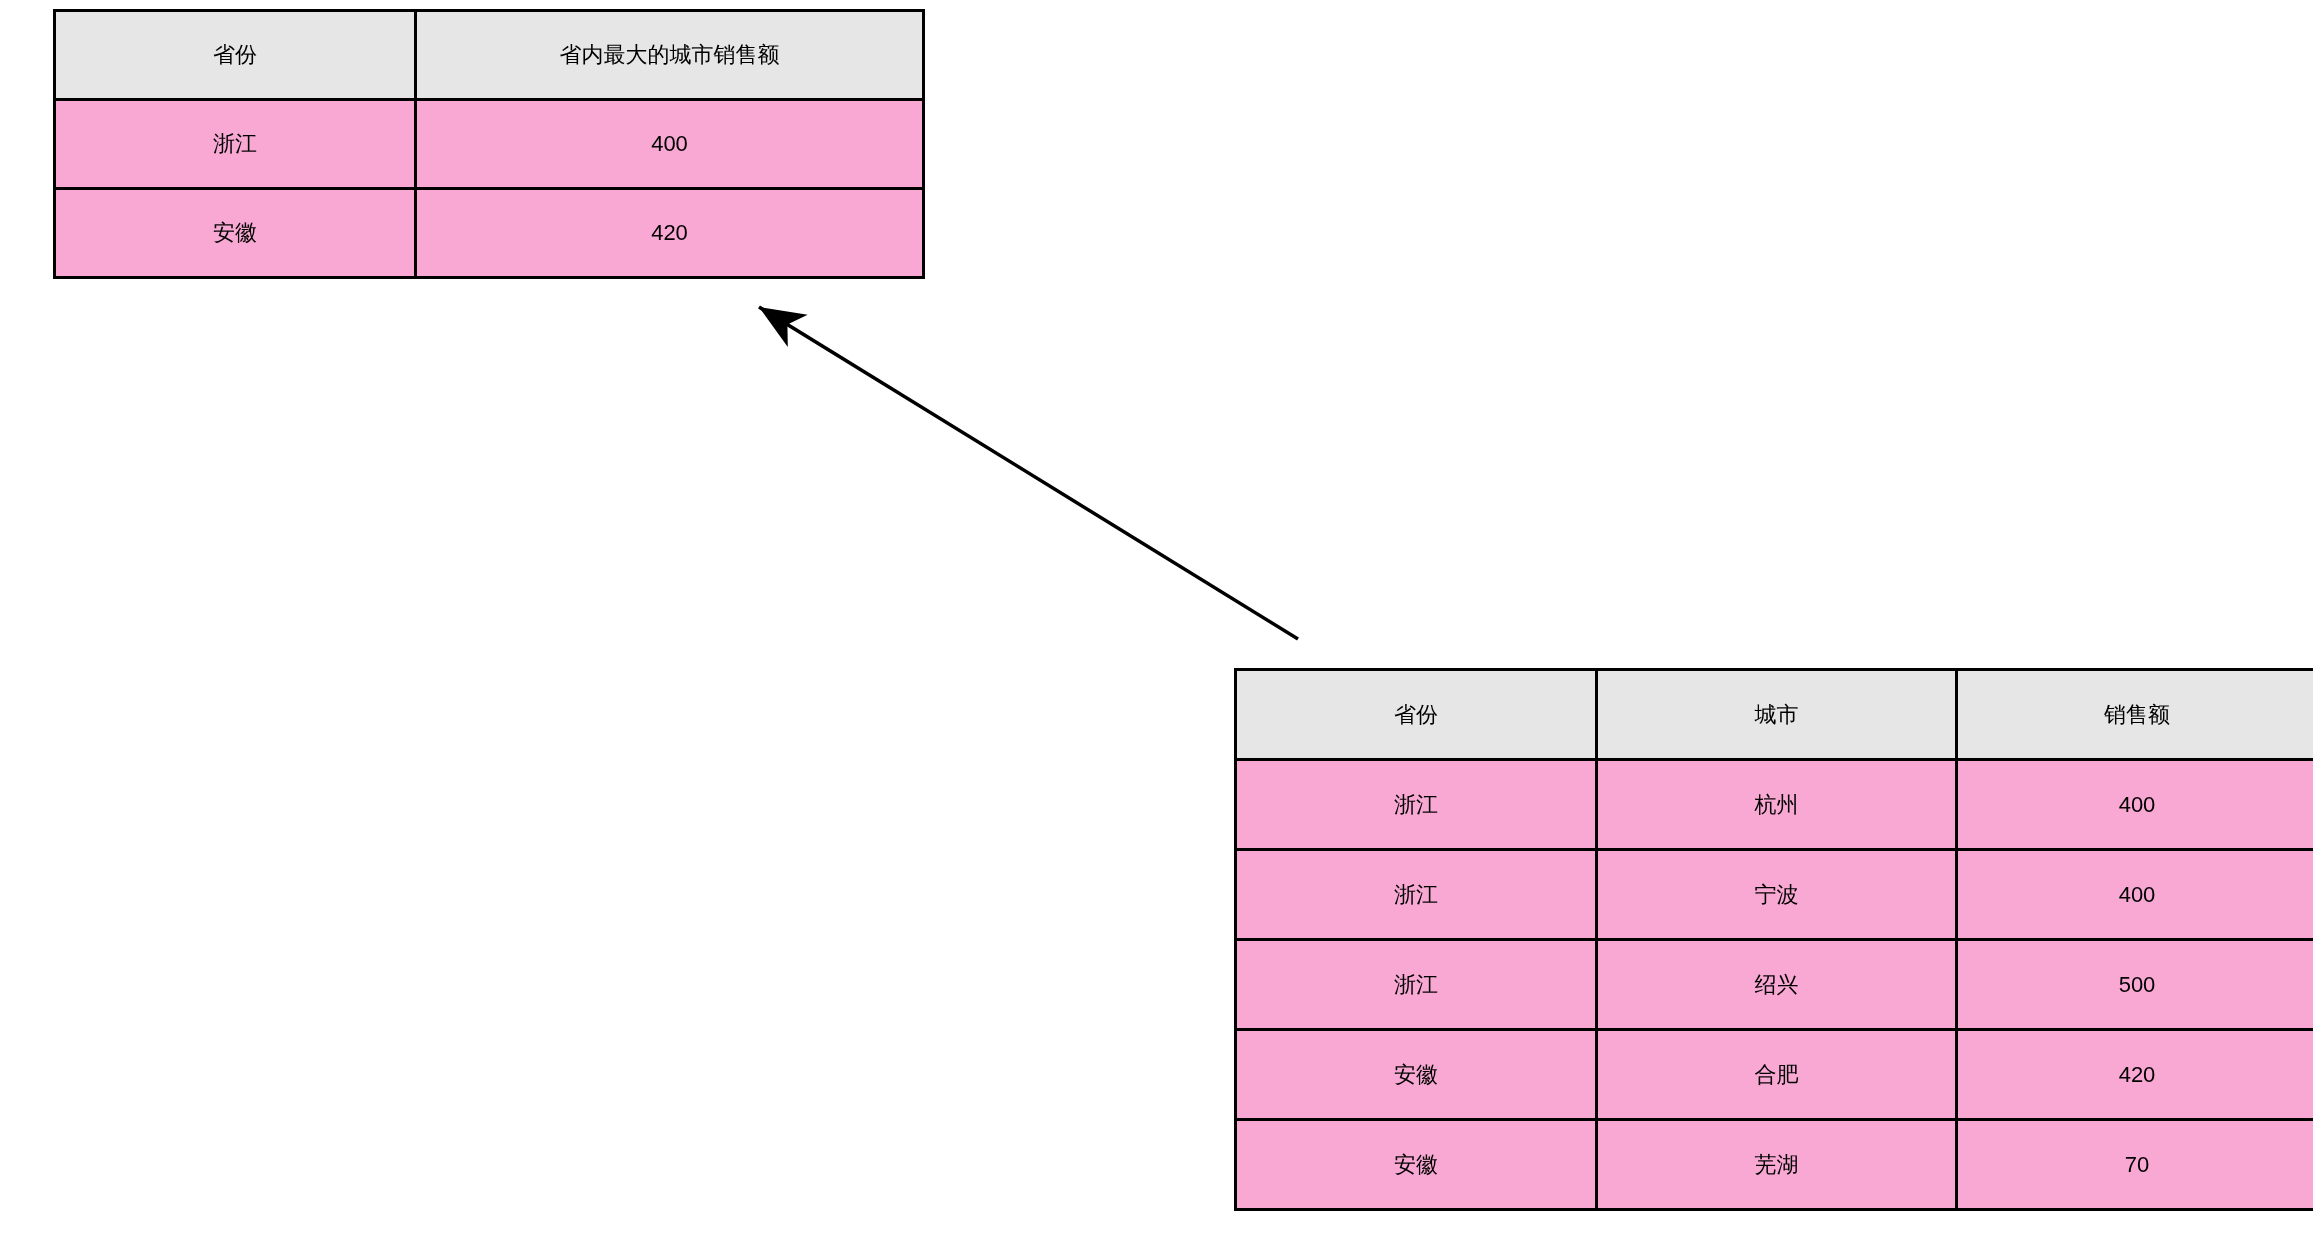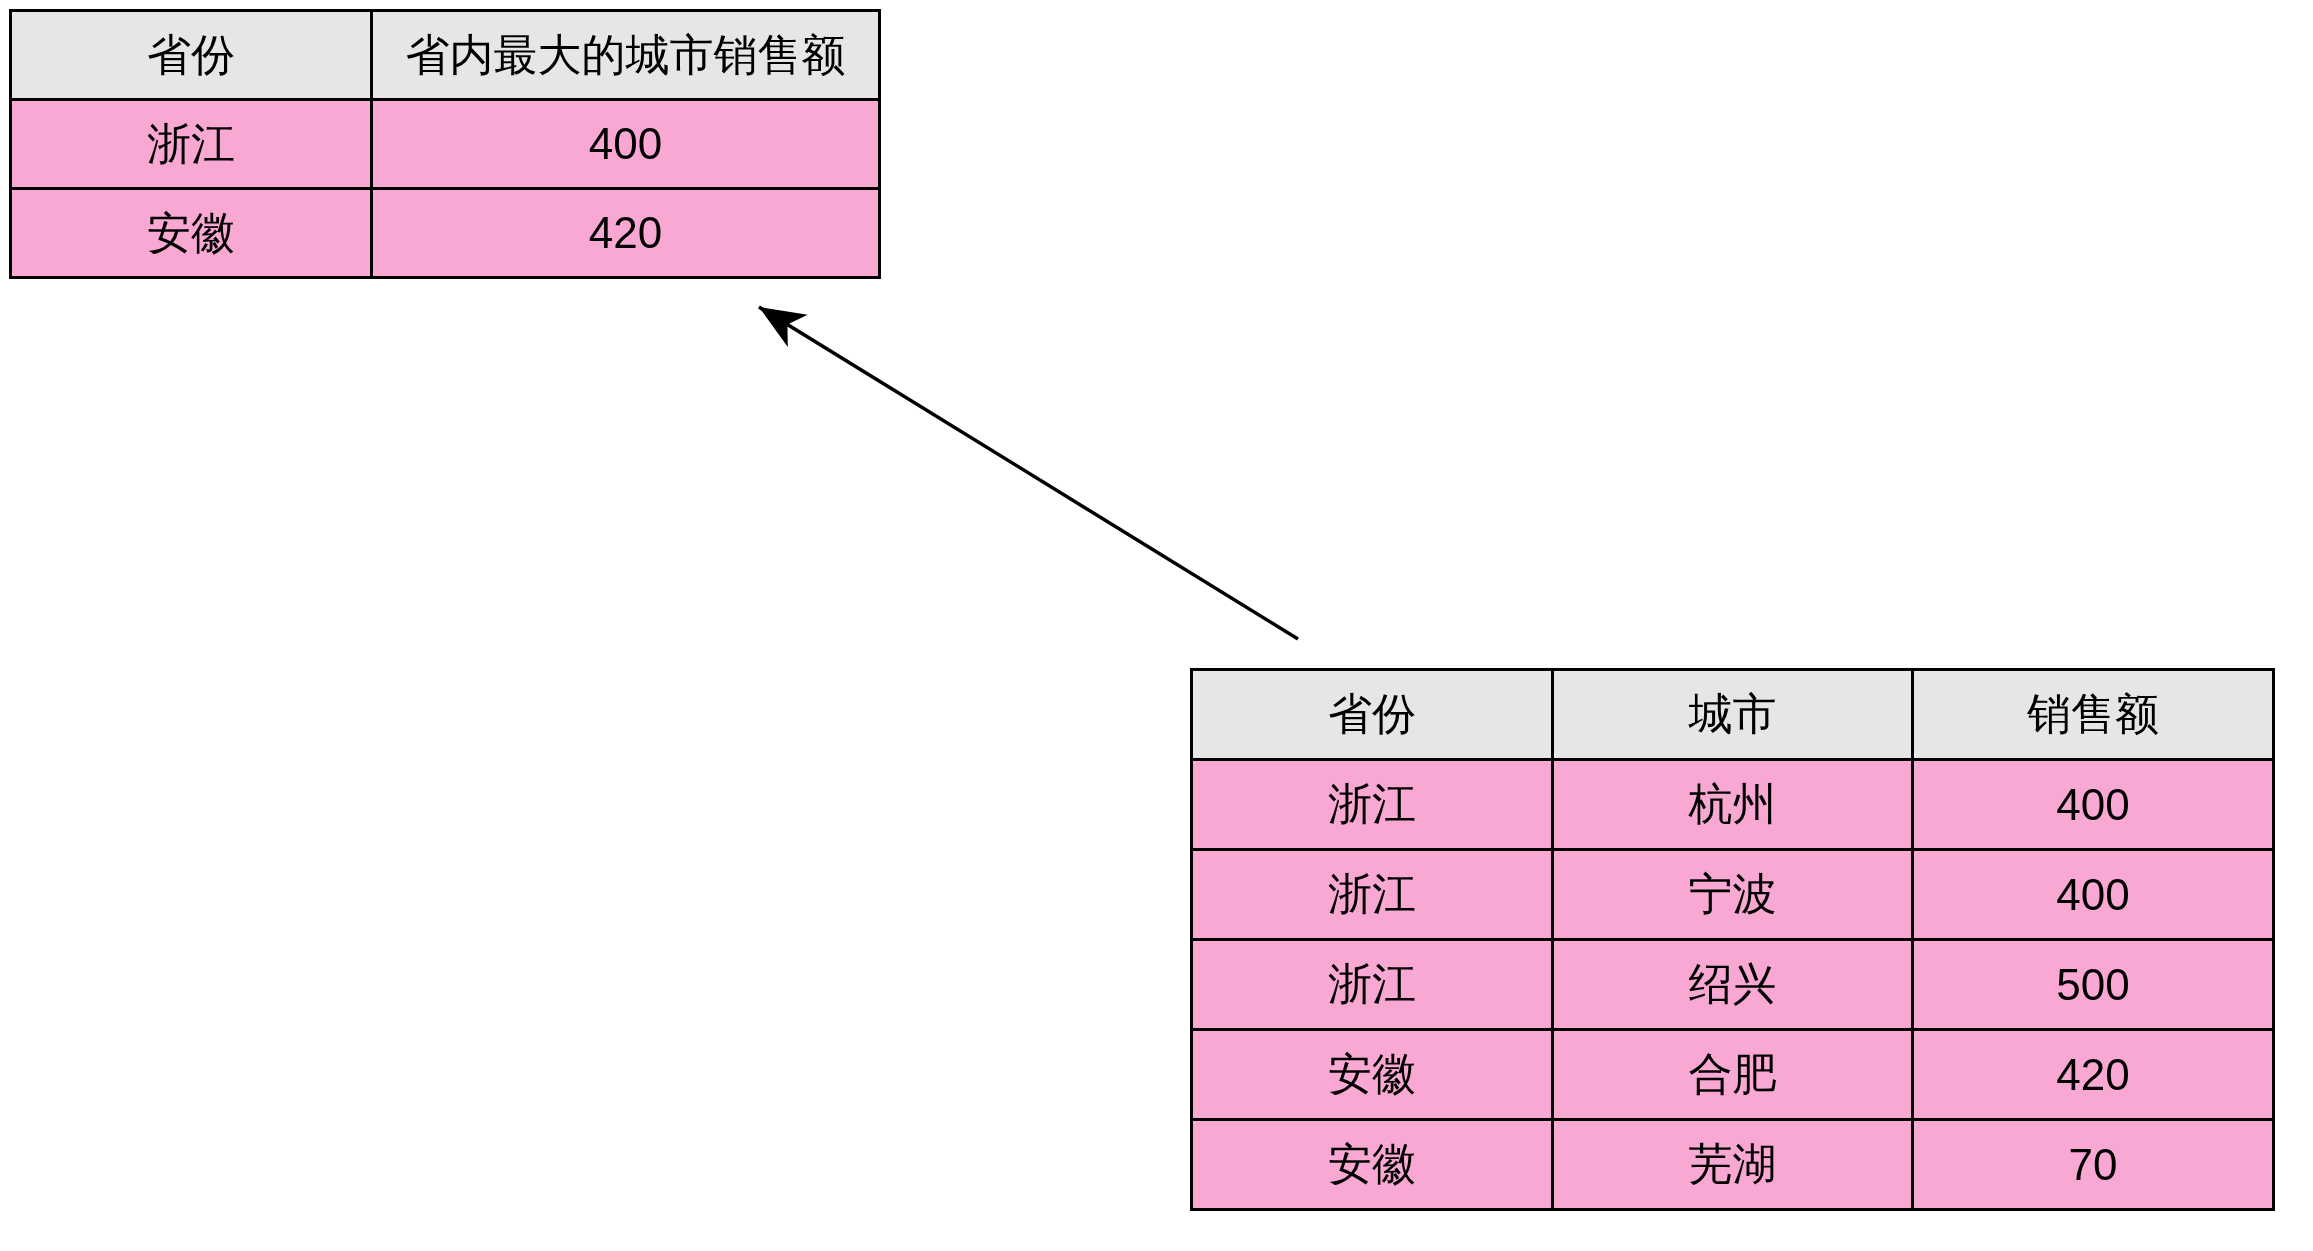--- a/index.html
+++ b/index.html
@@ -21,22 +21,23 @@
     left: 0;
     top: 0;
     width: 2313px;
     height: 1251px;
     pointer-events: none;
   }
   table.tbl {
     position: absolute;
     border-collapse: collapse;
     table-layout: fixed;
-    font-size: 44px;
+    font-size: 22px;
     text-align: center;
+    margin-left: 44px;
   }
   table.tbl th, table.tbl td {
     border: 3px solid #000000;
     padding: 0;
     vertical-align: middle;
     font-weight: normal;
     white-space: nowrap;
     overflow: hidden;
   }
   table.tbl th {

